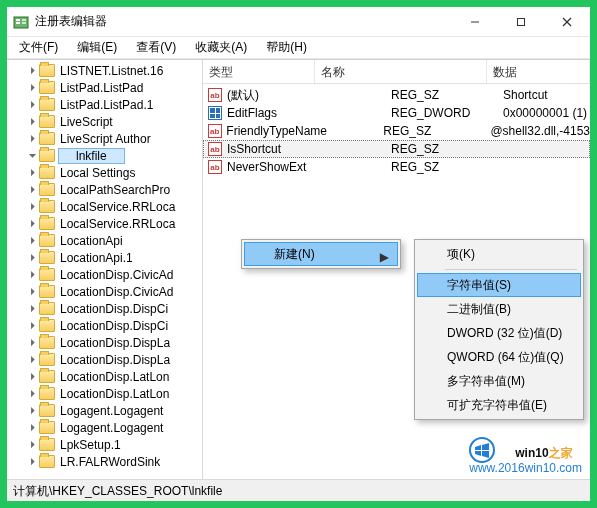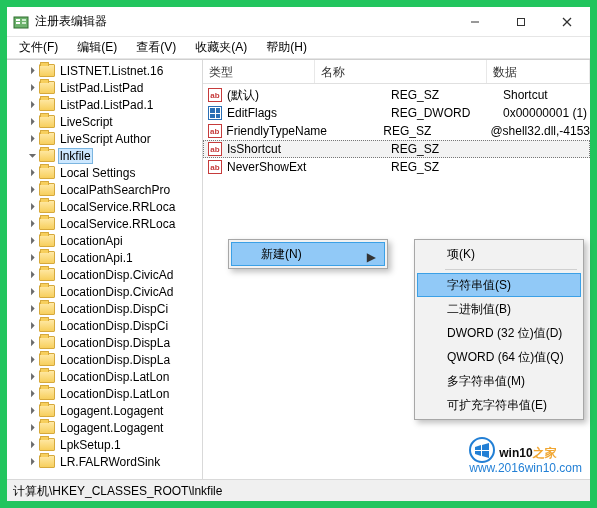--- a/index.html
+++ b/index.html
@@ -12,21 +12,21 @@
 .win-btn{width:46px;display:flex;align-items:center;justify-content:center;color:#333}
 .menubar{height:22px;display:flex;align-items:center;padding:0 4px;gap:3px;border-bottom:1px solid #e6e6e6}
 .menuitem{padding:2px 8px}
 .client{flex:1;display:flex;min-height:0;border-top:1px solid #d0d0d0}
 .tree{width:196px;border-right:1px solid #d9d9d9;overflow:hidden;background:#fff;padding-top:2px}
 .tree-inner{padding-left:4px}
 .node{display:flex;align-items:center;height:17px;white-space:nowrap;padding-left:28px;position:relative}
 .node .tw{position:absolute;left:16px;top:3px;width:11px;height:11px;display:flex;align-items:center;justify-content:center;color:#6b6b6b;font-size:10px}
 .node .fo{width:16px;height:13px;margin-right:3px;display:inline-block}
 .node .lbl{padding:0 2px}
-.node.selected .lbl{background:#cde8ff;border:1px solid #7bb5e0;padding:0 1px}
+.node.selected .lbl{background:#cde8ff;border:1px solid #7bb5e0;padding:0 17px}
 .list{flex:1;background:#fff;overflow:hidden}
 .list-header{display:flex;height:24px;border-bottom:1px solid #e0e0e0}
 .lh{padding:4px 6px;border-right:1px solid #e8e8e8;color:#333}
 .lh.c1{width:172px}
 .lh.c2{width:112px}
 .lh.c3{flex:1}
 .rows{padding-top:2px}
 .lrow{display:flex;align-items:center;height:18px;padding-left:4px}
 .lrow .ic{width:16px;height:16px;margin-right:4px;display:flex;align-items:center;justify-content:center}
 .lrow .c1{width:164px;white-space:nowrap;overflow:hidden}
@@ -37,21 +37,21 @@
 .watermark{position:absolute;right:8px;bottom:26px;pointer-events:none;opacity:.95}
 .watermark .wm-main{font-size:20px;font-weight:700;color:#1779d3}
 .watermark .wm-main .accent{color:#f0a227}
 .watermark .wm-sub{font-size:12px;color:#1779d3;text-align:right;margin-top:-2px}
 
 .ctx{position:absolute;background:#f2f2f2;border:1px solid #a7a7a7;box-shadow:3px 3px 6px rgba(0,0,0,.25);padding:2px}
 .ctx .ci{height:24px;display:flex;align-items:center;padding:0 24px 0 30px;white-space:nowrap;position:relative}
 .ctx .ci.hov{background:#91c9f7;border:1px solid #3ba0e6;padding:0 23px 0 29px;position:relative}
 .ctx .ci .arrow{position:absolute;right:8px;top:7px;color:#333}
 .ctx.sub{left:407px;top:232px;width:170px}
-.ctx.main{left:221px;top:232px;width:160px}
+.ctx.main{left:234px;top:232px;width:160px}
 .ctx .sep{height:1px;background:#d0d0d0;margin:3px 4px 3px 28px}
 
 .fo{background:linear-gradient(#ffe9a6,#f7cf5d);border:1px solid #d6a93c;border-radius:1px;position:relative}
 .fo:before{content:"";position:absolute;top:-3px;left:0;width:7px;height:3px;background:#f7cf5d;border:1px solid #d6a93c;border-bottom:none;border-radius:1px 1px 0 0}
 .str-icon{width:14px;height:14px;background:#fff;border:1px solid #c63b3b;position:relative;font-size:8px;line-height:9px;text-align:center}
 .str-icon:before{content:"ab";position:absolute;left:0;right:0;top:2px;color:#c63b3b;font-weight:bold;font-size:8px}
 .bin-icon{width:14px;height:14px;background:#fff;border:1px solid #2a6fb5;display:grid;grid-template-columns:1fr 1fr;grid-template-rows:1fr 1fr;gap:1px;padding:1px}
 .bin-icon span{background:#2a6fb5}
 </style>
 </head>
@@ -307,21 +307,21 @@
       </div>
       <div class="ci">
         <span>多字符串值(M)</span>
       </div>
       <div class="ci">
         <span>可扩充字符串值(E)</span>
       </div>
     </div>
 
   <div class="watermark">
-    <div style="display:flex;align-items:center;gap:4px">
+    <div style="display:flex;align-items:center;gap:20px">
       <svg width="26" height="26" viewBox="0 0 26 26">
           <circle cx="13" cy="13" r="12" fill="none" stroke="#1779d3" stroke-width="2"></circle>
           <path d="M6 10 L12 8 L12 13 L6 13 Z M13 8 L20 6 L20 13 L13 13 Z M6 14 L12 14 L12 19 L6 17 Z M13 14 L20 14 L20 21 L13 19 Z" fill="#1779d3"></path>
         </svg>
       <span class="wm-main"><span>win10</span><span class="accent">之家</span></span>
     </div>
     <div class="wm-sub">www.2016win10.com</div>
   </div>
 </div>
 

